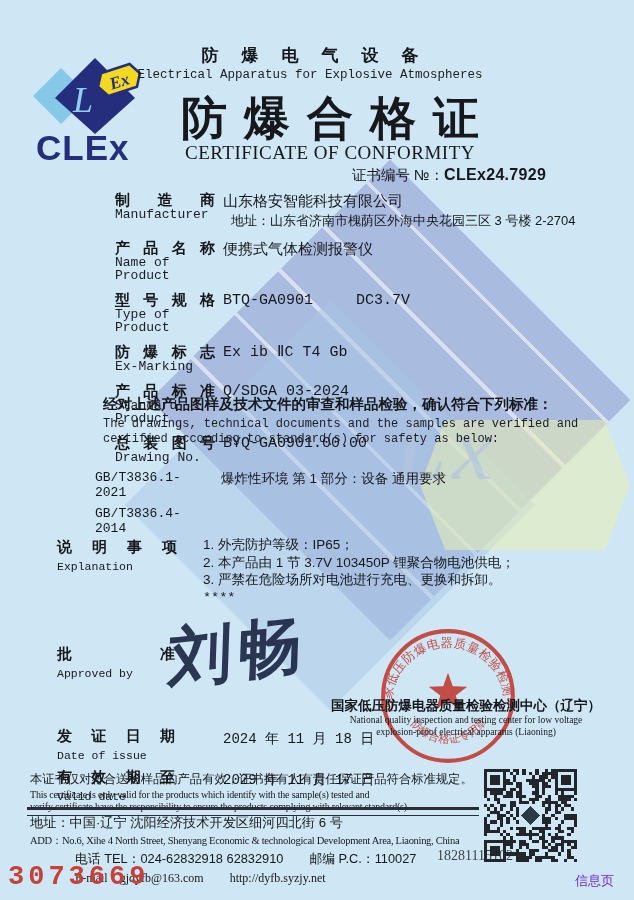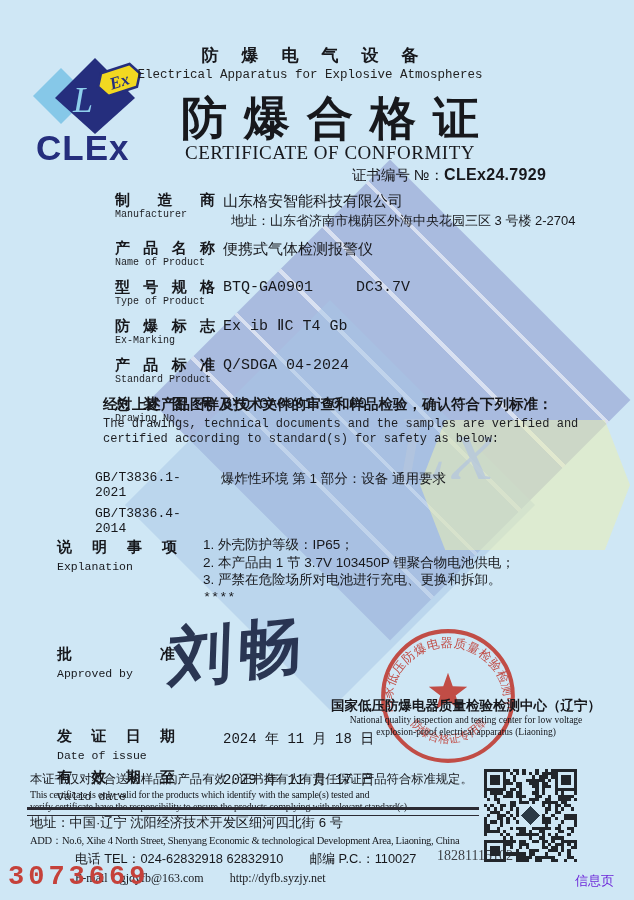--- a/index.html
+++ b/index.html
@@ -29,21 +29,21 @@
   .t-cn-b{left:120px;top:88px;width:420px;text-align:center;font-size:46px;font-weight:900;
           letter-spacing:17px;text-indent:17px;}
   .t-en-b{left:120px;top:142px;width:420px;text-align:center;font-size:19px;letter-spacing:.5px;}
   .certno{left:352px;top:166px;font-size:14.5px;}
   .certno b{font-size:16px;letter-spacing:.3px;}
   
   .fields{left:115px;top:191px;width:505px;z-index:2;}
   .frow{display:flex;align-items:flex-start;margin-bottom:9px;}
   .flabel{width:100px;flex:none;margin-right:8px;}
   .flabel .cn{font-size:15px;font-weight:bold;line-height:17px;}
-  .flabel .en{font-size:10px;line-height:13px;color:#1d1e22;}
+  .flabel .en{font-size:13px;line-height:13px;color:#1d1e22;}
   .fval{padding-top:1px;font-size:15px;line-height:18px;}
   .fval .mono,.dval{font-size:14.5px;}
   .fsub{font-size:13px;margin-top:2px;padding-left:8px;}
   .v2{margin-left:43px;}
   
   .stmt{left:103px;top:395px;width:500px;z-index:2;}
   .stmt .cn{font-size:14.5px;font-weight:bold;margin-bottom:3px;}
   .stmt .en{font-size:12px;line-height:15px;color:#1d1e22;}
   .stds{left:95px;top:470px;width:520px;z-index:2;}
   .srow{display:flex;margin-bottom:6px;}
@@ -148,21 +148,21 @@
           <div class="cn jz">防 爆 标 志</div>
         <div class="en mono">Ex-Marking</div>
         </div>
       <div class="fval mono"><span>Ex ib ⅡC T4 Gb</span></div>
     </div>
     <div class="frow">
       <div class="flabel">
           <div class="cn jz">产 品 标 准</div>
         <div class="en mono">Standard Product</div>
         </div>
-      <div class="fval mono"><span>Q/SDGA 04-2024</span></div>
+      <div class="fval mono"><span>Q/SDGA 03-2024</span></div>
     </div>
     <div class="frow">
       <div class="flabel">
           <div class="cn jz">总 装 图 号</div>
         <div class="en mono">Drawing No.</div>
         </div>
       <div class="fval mono"><span>BYQ-GA0901.00.00</span></div>
     </div>
   </div>
 

